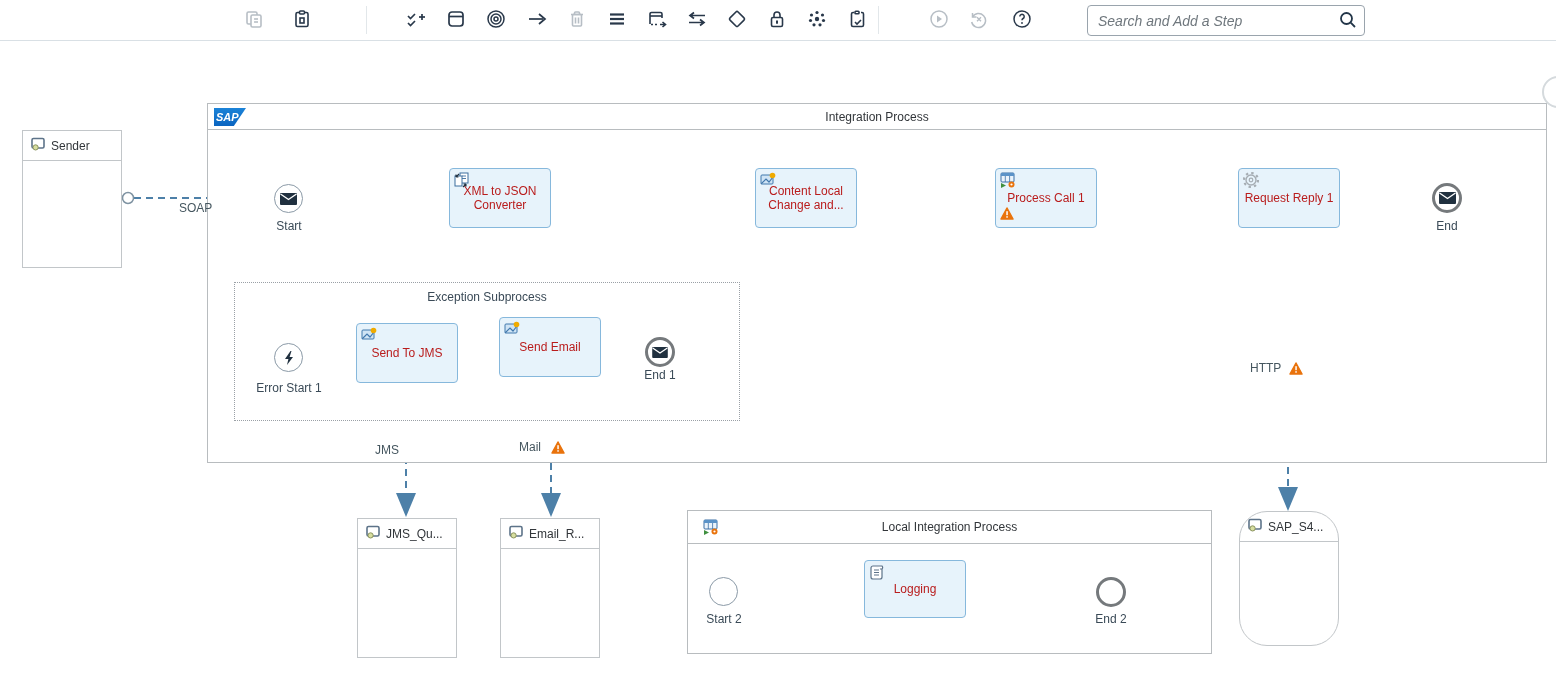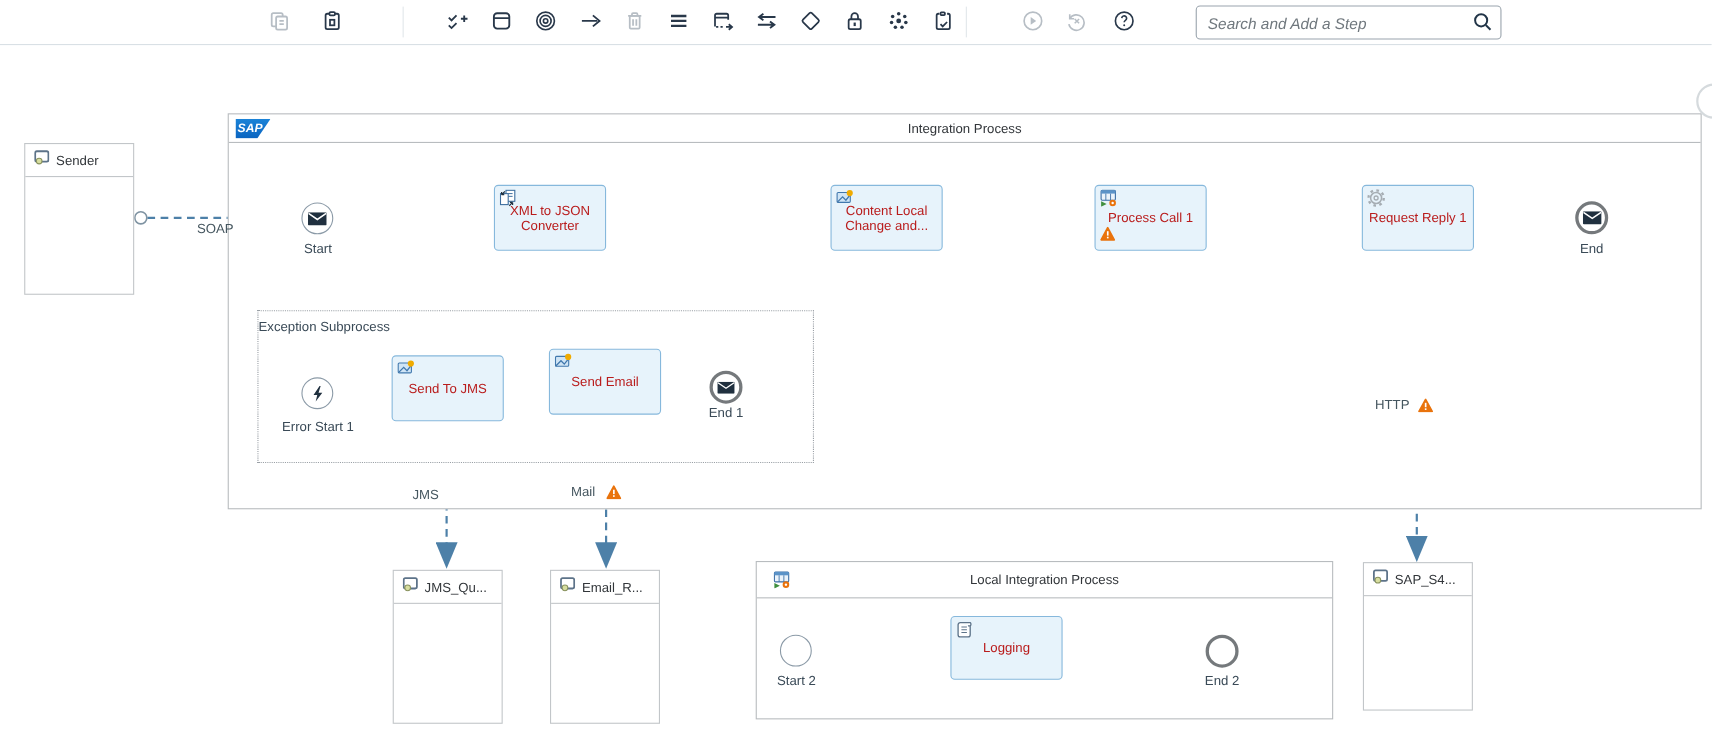--- a/index.html
+++ b/index.html
@@ -53,21 +53,21 @@
 
   
   .event { position:absolute; z-index:3; border-radius:50%; background:#fff;
            display:flex; align-items:center; justify-content:center; }
   .event.start { width:29px; height:29px; border:1.5px solid #8b9aa7; }
   .event.end   { width:30px; height:30px; border:3px solid #75797c; }
   .event-label { position:absolute; z-index:3; width:90px; text-align:center; font-size:12px; color:#3a4a57; }
 
   
   .subprocess { position:absolute; z-index:2; border:1px dotted #9aa0a6; background:transparent; }
-  .sub-title { position:absolute; left:0; right:0; top:7px; text-align:left; font-size:12px; color:#3a4a57; }
+  .sub-title { position:absolute; left:0; right:0; top:7px; text-align:center; font-size:12px; color:#3a4a57; }
 
   .conn-label { position:absolute; z-index:4; font-size:12px; color:#45565f; white-space:nowrap;
                 display:flex; align-items:center; gap:4px; }
 
   .edge-handle { position:absolute; left:1542px; top:76px; width:32px; height:32px; border-radius:50%;
                  border:2px solid #d5dadd; background:#fff; z-index:2; }
 </style>
 </head>
 <body>
 
@@ -297,21 +297,21 @@
       <span>
         <svg width="14" height="14" viewBox="0 0 14 14">
             <rect x="1" y="1.5" width="12" height="9.5" rx="1.5" fill="#fff" stroke="#5d7389" stroke-width="1.6"></rect>
             <circle cx="4.6" cy="10.4" r="2.6" fill="#d7de9f" stroke="#8a9360" stroke-width="1"></circle>
           </svg>
       </span>
       <span class="p-label">Email_R...</span>
     </div>
   </div>
 
-  <div class="node participant" style="left:1239px; top:511px; width:100px; height:135px;">
+  <div class="node participant" style="left:1239px; top:511px; width:100px; height:135px;border-radius:28px;">
     <div class="p-head">
       <span>
         <svg width="14" height="14" viewBox="0 0 14 14">
             <rect x="1" y="1.5" width="12" height="9.5" rx="1.5" fill="#fff" stroke="#5d7389" stroke-width="1.6"></rect>
             <circle cx="4.6" cy="10.4" r="2.6" fill="#d7de9f" stroke="#8a9360" stroke-width="1"></circle>
           </svg>
       </span>
       <span class="p-label">SAP_S4...</span>
     </div>
   </div>

